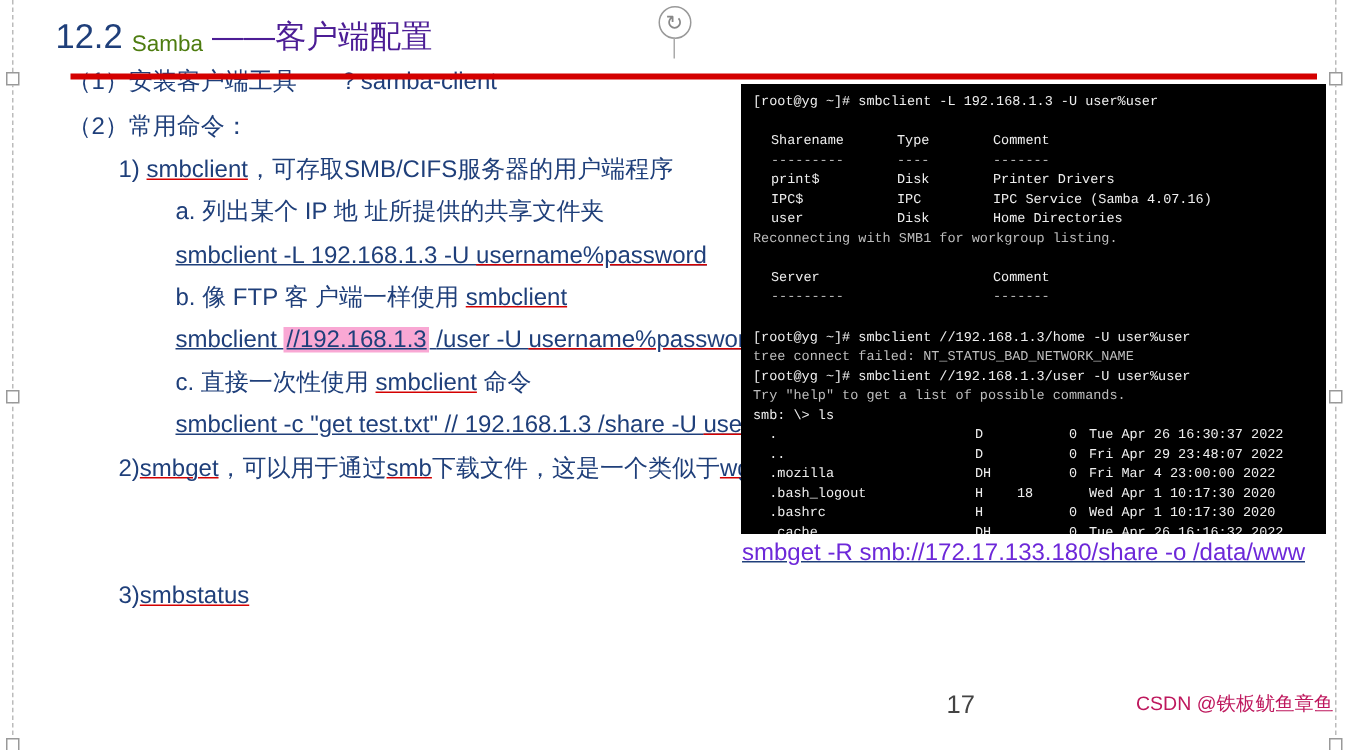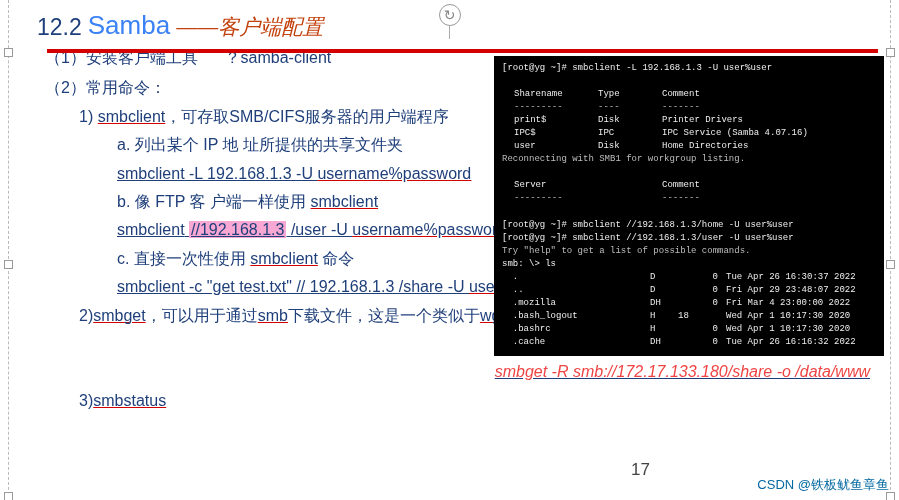--- a/index.html
+++ b/index.html
@@ -33,40 +33,40 @@
   }
   .corner-handle {
     position: absolute; width: 9px; height: 9px; border: 1px solid #999; background: #fff;
   }
   .h-tl { left: -5px; top: 48px; } .h-tr { right: -5px; top: 48px; }
   .h-bl { left: -5px; bottom: -1px; } .h-br { right: -5px; bottom: -1px; }
   .h-ml { left: -5px; top: 260px; } .h-mr { right: -5px; top: 260px; }
 
   .title-row { display: flex; align-items: flex-end; gap: 6px; }
   .title-num { color: #1f3f7a; font-size: 23px; }
-  .title-samba { color: #3b82f6; font-size: 26px; }
-  .title-red { color: #c2410c; font-size: 21px; font-style: italic; }
+  .title-samba { color: #4d7c0f; font-size: 15px; }
+  .title-red { color: #4c1d95; font-size: 21px; }
   .red-line {
     position: absolute; left: 38px; right: 12px; top: 49px;
     height: 4px; background: #d40000;
   }
   .body {
     color: #1f3f7a;
     font-size: 16px;
     line-height: 1.65;
   }
   .l1 { margin-left: 8px; margin-top: 4px; }
   .l2 { margin-left: 42px; margin-top: 2px; }
   .l3 { margin-left: 80px; margin-top: 2px; }
   .l3b { margin-left: 100px; margin-top: 2px; text-align: right; }
 
   .ul { text-decoration: underline; text-decoration-color: #d40000; text-decoration-thickness: 1px; }
   .ul-navy { text-decoration: underline; text-decoration-color: #1f3f7a; }
   .bg-grey { background: #f9a8d4; padding: 0 2px; }
-  .black { color: #ef4444; font-style: italic; }
+  .black { color: #6d28d9; }
 
   
   .term {
     position: absolute;
     right: 6px; top: 56px;
     width: 390px; height: 300px;
     background: #000; color: #eee;
     font-family: Consolas, "Courier New", monospace;
     font-size: 9px;
     padding: 6px 8px;
@@ -77,22 +77,22 @@
   .term .list { display: grid; grid-template-columns: 1fr 20px 40px 150px; gap: 2px 8px; }
   .dim { color: #bdbdbd; }
   
   .page-num {
     position: absolute;
     right: 240px; bottom: 20px;
     color: #444; font-size: 17px;
   }
   .watermark {
     position: absolute;
-    right: 10px; bottom: 6px;
-    color: #0369a1; font-size: 13px;
+    right: 10px; bottom: 22px;
+    color: #be185d; font-size: 13px;
   }
 </style>
 </head>
 <body>
 
 <div class="slide">
   <div class="rotate-handle">↻</div>
   <div class="corner-handle h-tl"></div>
   <div class="corner-handle h-tr"></div>
   <div class="corner-handle h-ml"></div>
@@ -187,20 +187,21 @@
       <span></span>
       <span>Comment</span>
     </div>
     <div class="cols dim">
         <span>---------</span>
         <span></span>
         <span>-------</span>
       </div>
     <br>
     <div>[root@yg ~]# smbclient //192.168.1.3/home -U user%user</div>
+    <div class="dim">tree connect failed: NT_STATUS_BAD_NETWORK_NAME</div>
     <div>[root@yg ~]# smbclient //192.168.1.3/user -U user%user</div>
     <div class="dim">Try "help" to get a list of possible commands.</div>
     <div>smb: \&gt; ls</div>
     <div id="listing">
         <div class="list">
           <span>&nbsp;&nbsp;.</span>
           <span>D</span>
           <span style="text-align:right">0</span>
           <span>Tue Apr 26 16:30:37 2022</span>
         </div>

